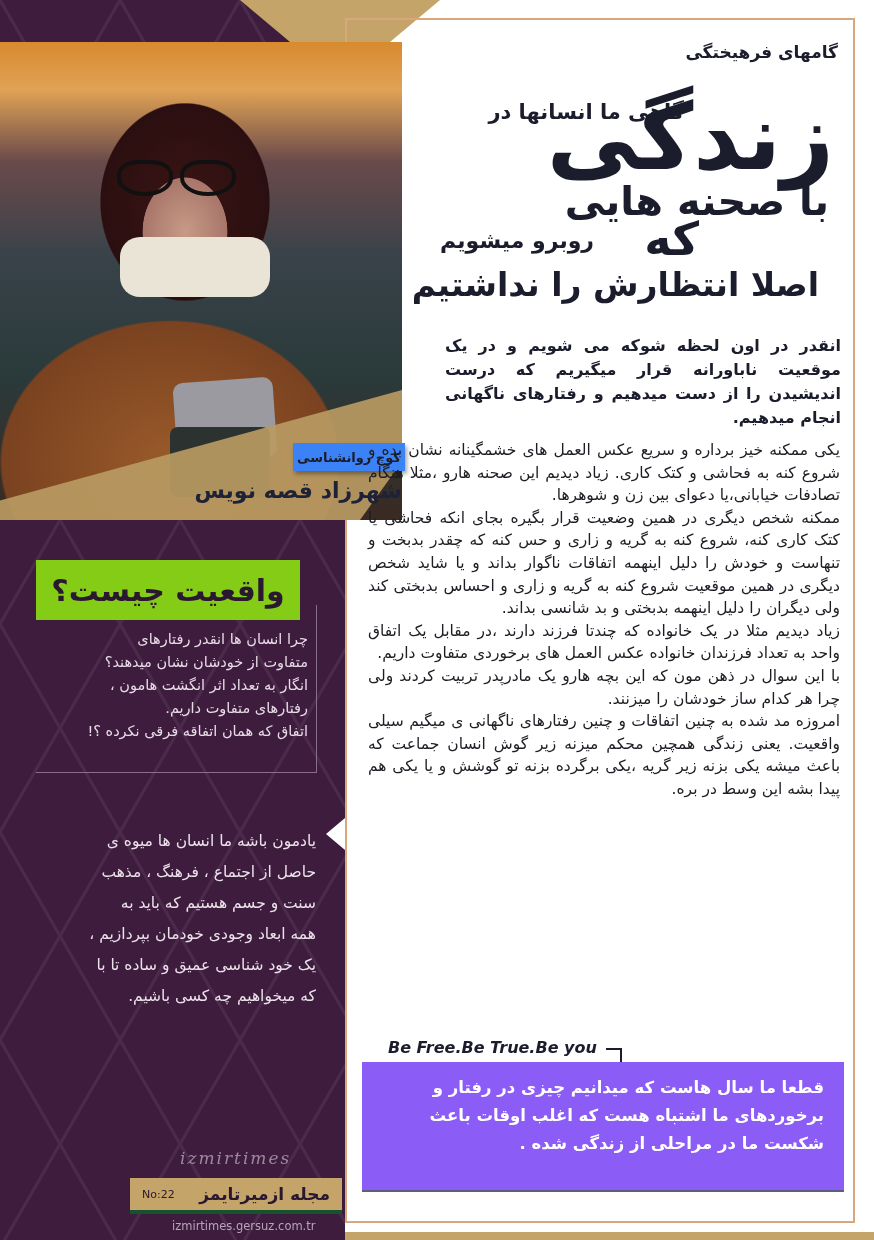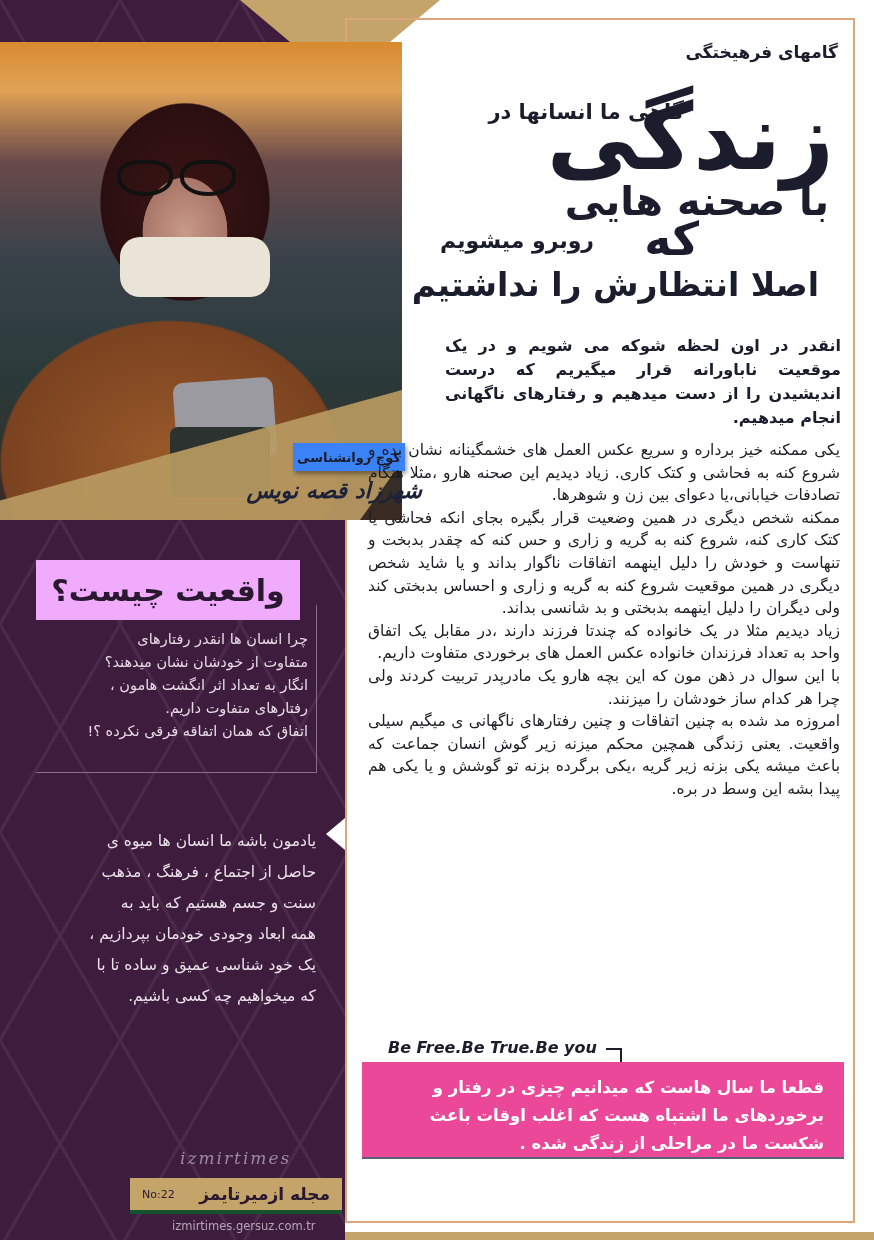--- a/index.html
+++ b/index.html
@@ -32,21 +32,21 @@
   .photo .glasses-r { position: absolute; left: 180px; top: 118px; width: 56px; height: 36px; border: 4px solid #111; border-radius: 40% 40% 50% 50%; }
   .photo .scarf { position: absolute; left: 120px; top: 195px; width: 150px; height: 60px; background: #e9e4d6; border-radius: 20px; }
   .photo .phone { position: absolute; left: 175px; top: 338px; width: 100px; height: 80px; background: #9a9aa0; border-radius: 10px; transform: rotate(-4deg); }
   .photo .cup { position: absolute; left: 170px; top: 385px; width: 100px; height: 70px; background: #2c3230; border-radius: 8px; }
   .photo-gold { position: absolute; left: 0; top: 390px; width: 402px; height: 130px; background: #b89a62; opacity: 0.92;
     clip-path: polygon(100% 0, 100% 55%, 360px 100%, 0 100%, 0 85%); }
 
   .role-tag { position: absolute; left: 293px; top: 443px; width: 112px; height: 28px; background: #3b82f6;
     box-shadow: 2px 3px 4px rgba(0,0,0,0.35); display: flex; align-items: center; justify-content: center;
     direction: rtl; font-weight: bold; font-size: 13px; color: #1b1b2a; }
-  .author-name { position: absolute; right: 452px; top: 478px; direction: rtl; font-weight: bold; font-size: 22px; color: #1e2238; white-space: nowrap; font-style: italic; }
+  .author-name { position: absolute; right: 472px; top: 478px; direction: rtl; font-weight: bold; font-size: 22px; color: #1e2238; white-space: nowrap; }
 
   
   .section-label { position: absolute; right: 36px; top: 42px; direction: rtl; font-weight: bold; font-size: 17px; color: #1b1d2c; }
   .headline { position: absolute; right: 40px; top: 95px; width: 420px; direction: rtl; text-align: right; color: #1b1d2c; font-weight: bold; }
   .hl-small { position: absolute; right: 100px; top: 100px; font-size: 21px; white-space: nowrap; }
   .hl-big { position: absolute; right: 40px; top: 92px; font-size: 92px; line-height: 1; white-space: nowrap; letter-spacing: 4px; }
   .hl-mid { position: absolute; right: 90px; top: 178px; font-size: 40px; white-space: nowrap; }
   .hl-small2 { position: absolute; right: 225px; top: 230px; font-size: 22px; white-space: nowrap; }
   .hl-ke { position: absolute; right: 125px; top: 212px; font-size: 46px; white-space: nowrap; }
   .hl-last { position: absolute; right: 55px; top: 267px; font-size: 33px; white-space: nowrap; }
@@ -54,28 +54,28 @@
   .lead { position: absolute; left: 445px; top: 334px; width: 396px; direction: rtl; text-align: justify;
     font-weight: bold; font-size: 16px; line-height: 24px; color: #1b1d2c; }
 
   .body-text { position: absolute; left: 368px; top: 439px; width: 472px; direction: rtl; text-align: justify;
     font-size: 15.5px; line-height: 22.6px; color: #1d1d24; }
   .body-text p { margin: 0; }
 
   
   .motto { position: absolute; left: 388px; top: 1038px; font-style: italic; font-weight: bold; font-size: 16px; color: #1b1d2c; font-family: "DejaVu Sans", sans-serif; }
   .motto-line { position: absolute; left: 606px; top: 1048px; width: 16px; height: 14px; border-top: 2px solid #1b1d2c; border-right: 2px solid #1b1d2c; }
-  .quote-box { position: absolute; left: 362px; top: 1062px; width: 482px; height: 97px; background: #ec4899;
+  .quote-box { position: absolute; left: 362px; top: 1062px; width: 482px; height: 130px; background: #8b5cf6;
     border-bottom: 2px solid #5a6078; direction: rtl; padding: 12px 20px 0 20px; }
   .quote-text { font-weight: bold; font-size: 16.5px; line-height: 28px; color: #ffffff; text-align: right; }
 
   .bottom-gold { position: absolute; left: 345px; top: 1232px; width: 529px; height: 8px; background: #c4a468; }
 
   
-  .q-title-box { position: absolute; left: 36px; top: 560px; width: 264px; height: 60px; background: #f0abfc;
+  .q-title-box { position: absolute; left: 36px; top: 560px; width: 264px; height: 60px; background: #84cc16;
     display: flex; align-items: center; justify-content: center; direction: rtl;
     font-weight: bold; font-size: 30px; color: #2a1830; }
   .q-frame { position: absolute; left: 36px; top: 605px; width: 281px; height: 168px; border: 1px solid #8a6f8c; border-top: none; border-left: none; }
   .q-text { position: absolute; left: 36px; top: 628px; width: 272px; direction: rtl; text-align: justify; text-align-last: right;
     font-size: 14.5px; line-height: 23px; color: #e8dce6; }
   .q-text div { white-space: nowrap; }
 
   .remind-text { position: absolute; left: 30px; top: 826px; width: 286px; direction: rtl; text-align: right;
     font-size: 15.5px; line-height: 31px; color: #ece2ea; }
   .remind-notch { position: absolute; left: 326px; top: 818px; width: 0; height: 0;

